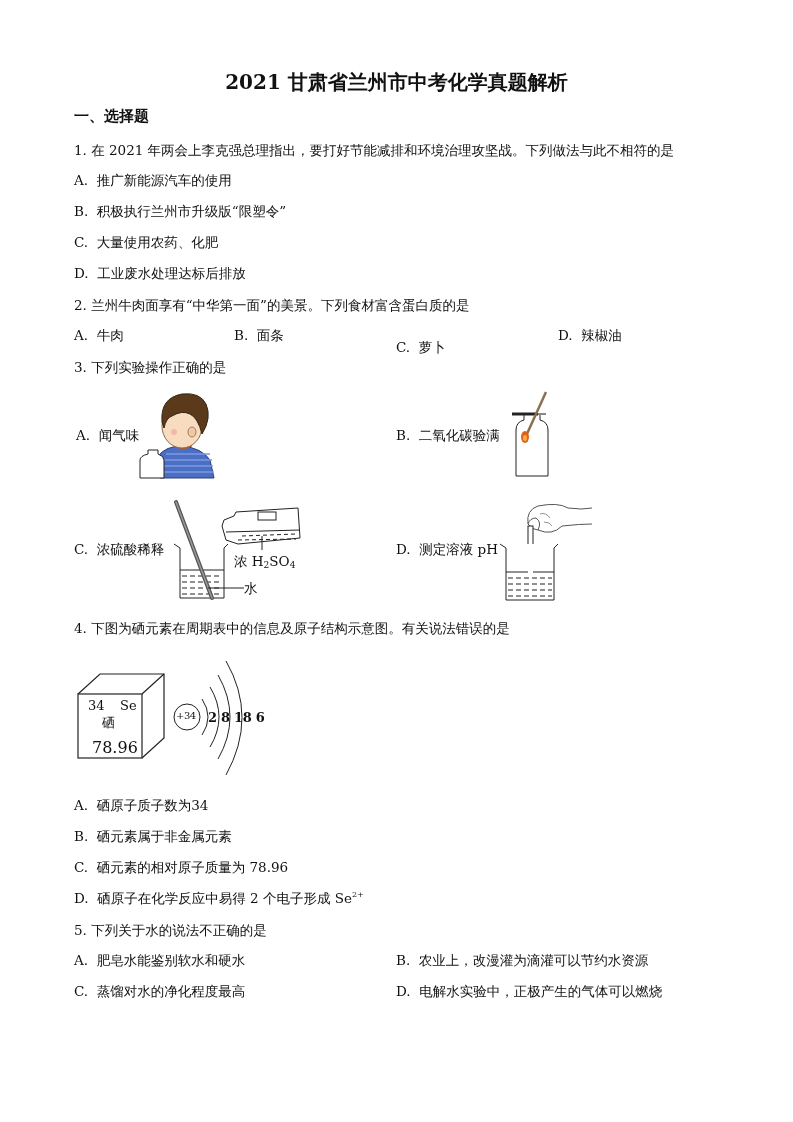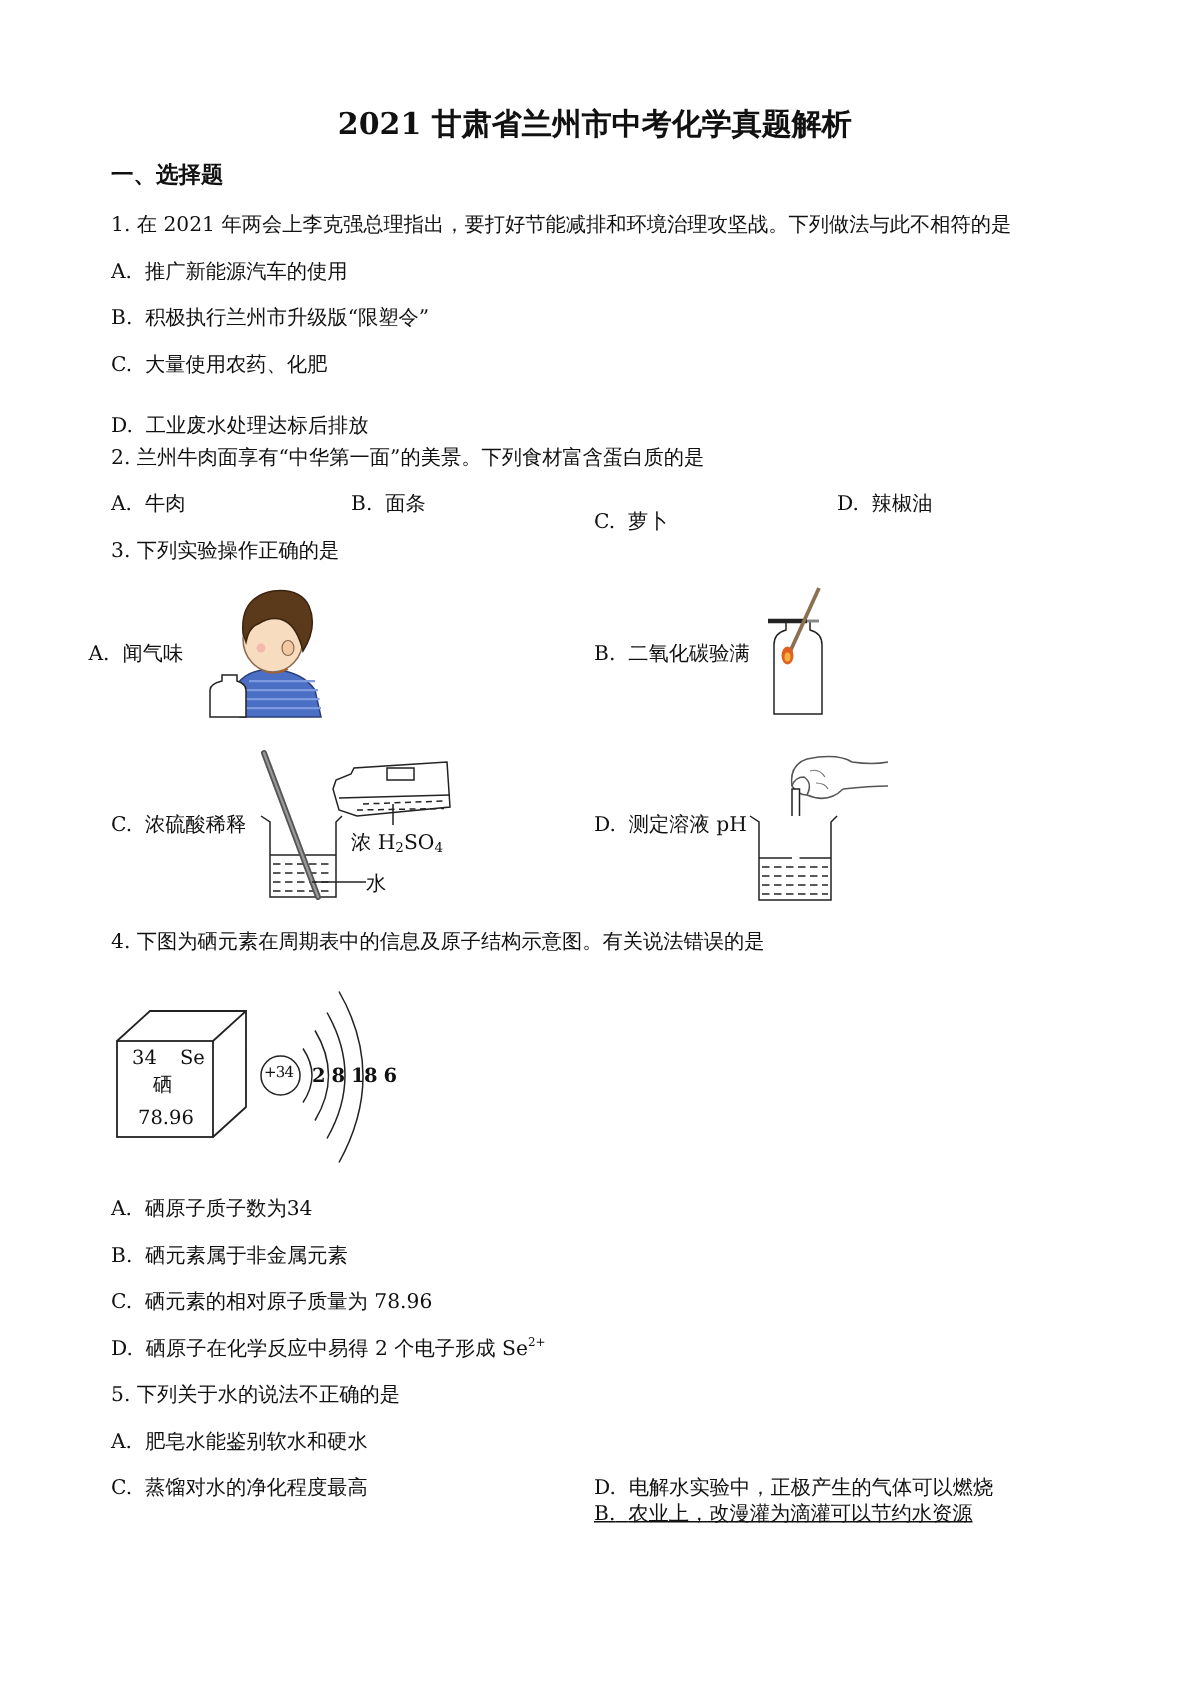--- a/index.html
+++ b/index.html
@@ -24,35 +24,35 @@
 <body>
 
 <div class="abs title">2021 甘肃省兰州市中考化学真题解析</div>
 <div class="abs section">一、选择题</div>
 
 <div>
   <div class="abs line" style="left:74px;top:141px;">1. 在 2021 年两会上李克强总理指出，要打好节能减排和环境治理攻坚战。下列做法与此不相符的是</div>
   <div class="abs opt" style="left:74px;top:172px;"><span>A.</span>&nbsp;&nbsp;<span>推广新能源汽车的使用</span></div>
   <div class="abs opt" style="left:74px;top:203px;"><span>B.</span>&nbsp;&nbsp;<span>积极执行兰州市升级版“限塑令”</span></div>
   <div class="abs opt" style="left:74px;top:234px;"><span>C.</span>&nbsp;&nbsp;<span>大量使用农药、化肥</span></div>
-  <div class="abs opt" style="left:74px;top:265px;margin-top:10px;"><span>D.</span>&nbsp;&nbsp;<span>工业废水处理达标后排放</span></div>
+  <div class="abs opt" style="left:74px;top:265px;"><span>D.</span>&nbsp;&nbsp;<span>工业废水处理达标后排放</span></div>
 </div>
 
 <div>
   <div class="abs line" style="left:74px;top:296px;">2. 兰州牛肉面享有“中华第一面”的美景。下列食材富含蛋白质的是</div>
   <div class="abs opt" style="left:74px;top:327px;"><span>A.</span>&nbsp;&nbsp;<span>牛肉</span></div>
   <div class="abs opt" style="left:234px;top:327px;"><span>B.</span>&nbsp;&nbsp;<span>面条</span></div>
   <div class="abs opt" style="left:396px;top:327px;margin-top:12px;"><span>C.</span>&nbsp;&nbsp;<span>萝卜</span></div>
   <div class="abs opt" style="left:558px;top:327px;"><span>D.</span>&nbsp;&nbsp;<span>辣椒油</span></div>
 </div>
 
 <div>
   <div class="abs line" style="left:74px;top:358px;">3. 下列实验操作正确的是</div>
 
-  <div class="abs opt" style="left:59px;top:427px;"><span>A.</span>&nbsp;&nbsp;<span>闻气味</span></div>
+  <div class="abs opt" style="left:76px;top:427px;"><span>A.</span>&nbsp;&nbsp;<span>闻气味</span></div>
   <svg style="left:136px;top:388px;" width="80" height="92" viewBox="0 0 80 92">
 
     <path d="M22 68 Q30 58 46 58 Q66 60 74 72 L78 90 L24 90 Z" fill="#4a6fc4" stroke="#2a3f7a" stroke-width="1"></path>
     <path d="M30 66 L74 66 M28 72 L76 72 M26 78 L77 78 M25 84 L78 84" stroke="#7f9be0" stroke-width="1.5"></path>
     <path d="M38 58 Q46 63 56 58" fill="#e87f3a" stroke="#b85a1c" stroke-width="1"></path>
 
     <ellipse cx="46" cy="38" rx="20" ry="22" fill="#f8dcc0" stroke="#8a6a4a" stroke-width="1"></ellipse>
 
     <path d="M26 34 Q24 10 46 6 Q64 4 70 16 Q76 30 66 46 Q62 30 54 26 Q46 22 36 28 Q30 30 28 40 Z" fill="#5a3a1a" stroke="#3a2410" stroke-width="1"></path>
     <ellipse cx="56" cy="44" rx="4" ry="5" fill="#f2c8a4" stroke="#8a6a4a" stroke-width="0.8"></ellipse>
@@ -125,37 +125,37 @@
   <div class="abs line" style="left:74px;top:619px;">4. 下图为硒元素在周期表中的信息及原子结构示意图。有关说法错误的是</div>
 
   <svg style="left:76px;top:672px;" width="90" height="90" viewBox="0 0 90 90">
     <path d="M2 22 L24 2 L88 2 L88 66 L66 86" fill="none" stroke="#222" stroke-width="1.2"></path>
     <line x1="66" y1="22" x2="88" y2="2" stroke="#222" stroke-width="1.2"></line>
     <rect x="2" y="22" width="64" height="64" fill="#fff" stroke="#222" stroke-width="1.2"></rect>
   </svg>
   <div class="abs" style="left:88px;top:698px;font-size:13px;">34</div>
   <div class="abs" style="left:120px;top:698px;font-size:13px;">Se</div>
   <div class="abs" style="left:102px;top:714px;font-size:13px;">硒</div>
-  <div class="abs" style="left:92px;top:738px;font-size:13px;">78.96</div>
+  <div class="abs" style="left:92px;top:738px;font-size:16px;">78.96</div>
 
   <svg style="left:170px;top:655px;" width="100" height="125" viewBox="0 0 100 125">
     <circle cx="17" cy="62" r="13" fill="#fff" stroke="#222" stroke-width="1"></circle>
     <path d="M32 44 Q44 62 32 80" fill="none" stroke="#222" stroke-width="1"></path>
     <path d="M40 32 Q58 62 40 92" fill="none" stroke="#222" stroke-width="1"></path>
     <path d="M48 20 Q72 62 48 104" fill="none" stroke="#222" stroke-width="1"></path>
     <path d="M56 6 Q88 62 56 120" fill="none" stroke="#222" stroke-width="1"></path>
   </svg>
   <div class="abs" style="left:176px;top:710px;font-size:10px;letter-spacing:-0.5px;">+34</div>
   <div class="abs" style="left:208px;top:710px;font-size:13px;letter-spacing:-0.3px;font-weight:bold;">2 8 18 6</div>
 
   <div class="abs opt" style="left:74px;top:797px;"><span>A.</span>&nbsp;&nbsp;<span>硒原子质子数为34</span></div>
   <div class="abs opt" style="left:74px;top:828px;"><span>B.</span>&nbsp;&nbsp;<span>硒元素属于非金属元素</span></div>
   <div class="abs opt" style="left:74px;top:859px;"><span>C.</span>&nbsp;&nbsp;<span>硒元素的相对原子质量为 78.96</span></div>
   <div class="abs opt" style="left:74px;top:890px;"><span>D.</span>&nbsp;&nbsp;<span>硒原子在化学反应中易得 2 个电子形成 Se</span><sup class="sup">2+</sup></div>
 </div>
 
 <div>
   <div class="abs line" style="left:74px;top:921px;">5. 下列关于水的说法不正确的是</div>
   <div class="abs opt" style="left:74px;top:952px;"><span>A.</span>&nbsp;&nbsp;<span>肥皂水能鉴别软水和硬水</span></div>
-  <div class="abs opt" style="left:396px;top:1000px;text-decoration:underline;"><span>B.</span>&nbsp;&nbsp;<span>农业上，改漫灌为滴灌可以节约水资源</span></div>
+  <div class="abs opt" style="left:396px;top:952px;"><span>B.</span>&nbsp;&nbsp;<span>农业上，改漫灌为滴灌可以节约水资源</span></div>
   <div class="abs opt" style="left:74px;top:983px;text-align:right;"><span>C.</span>&nbsp;&nbsp;<span>蒸馏对水的净化程度最高</span></div>
   <div class="abs opt" style="left:396px;top:983px;"><span>D.</span>&nbsp;&nbsp;<span>电解水实验中，正极产生的气体可以燃烧</span></div>
 </div>
 
 </body></html>

